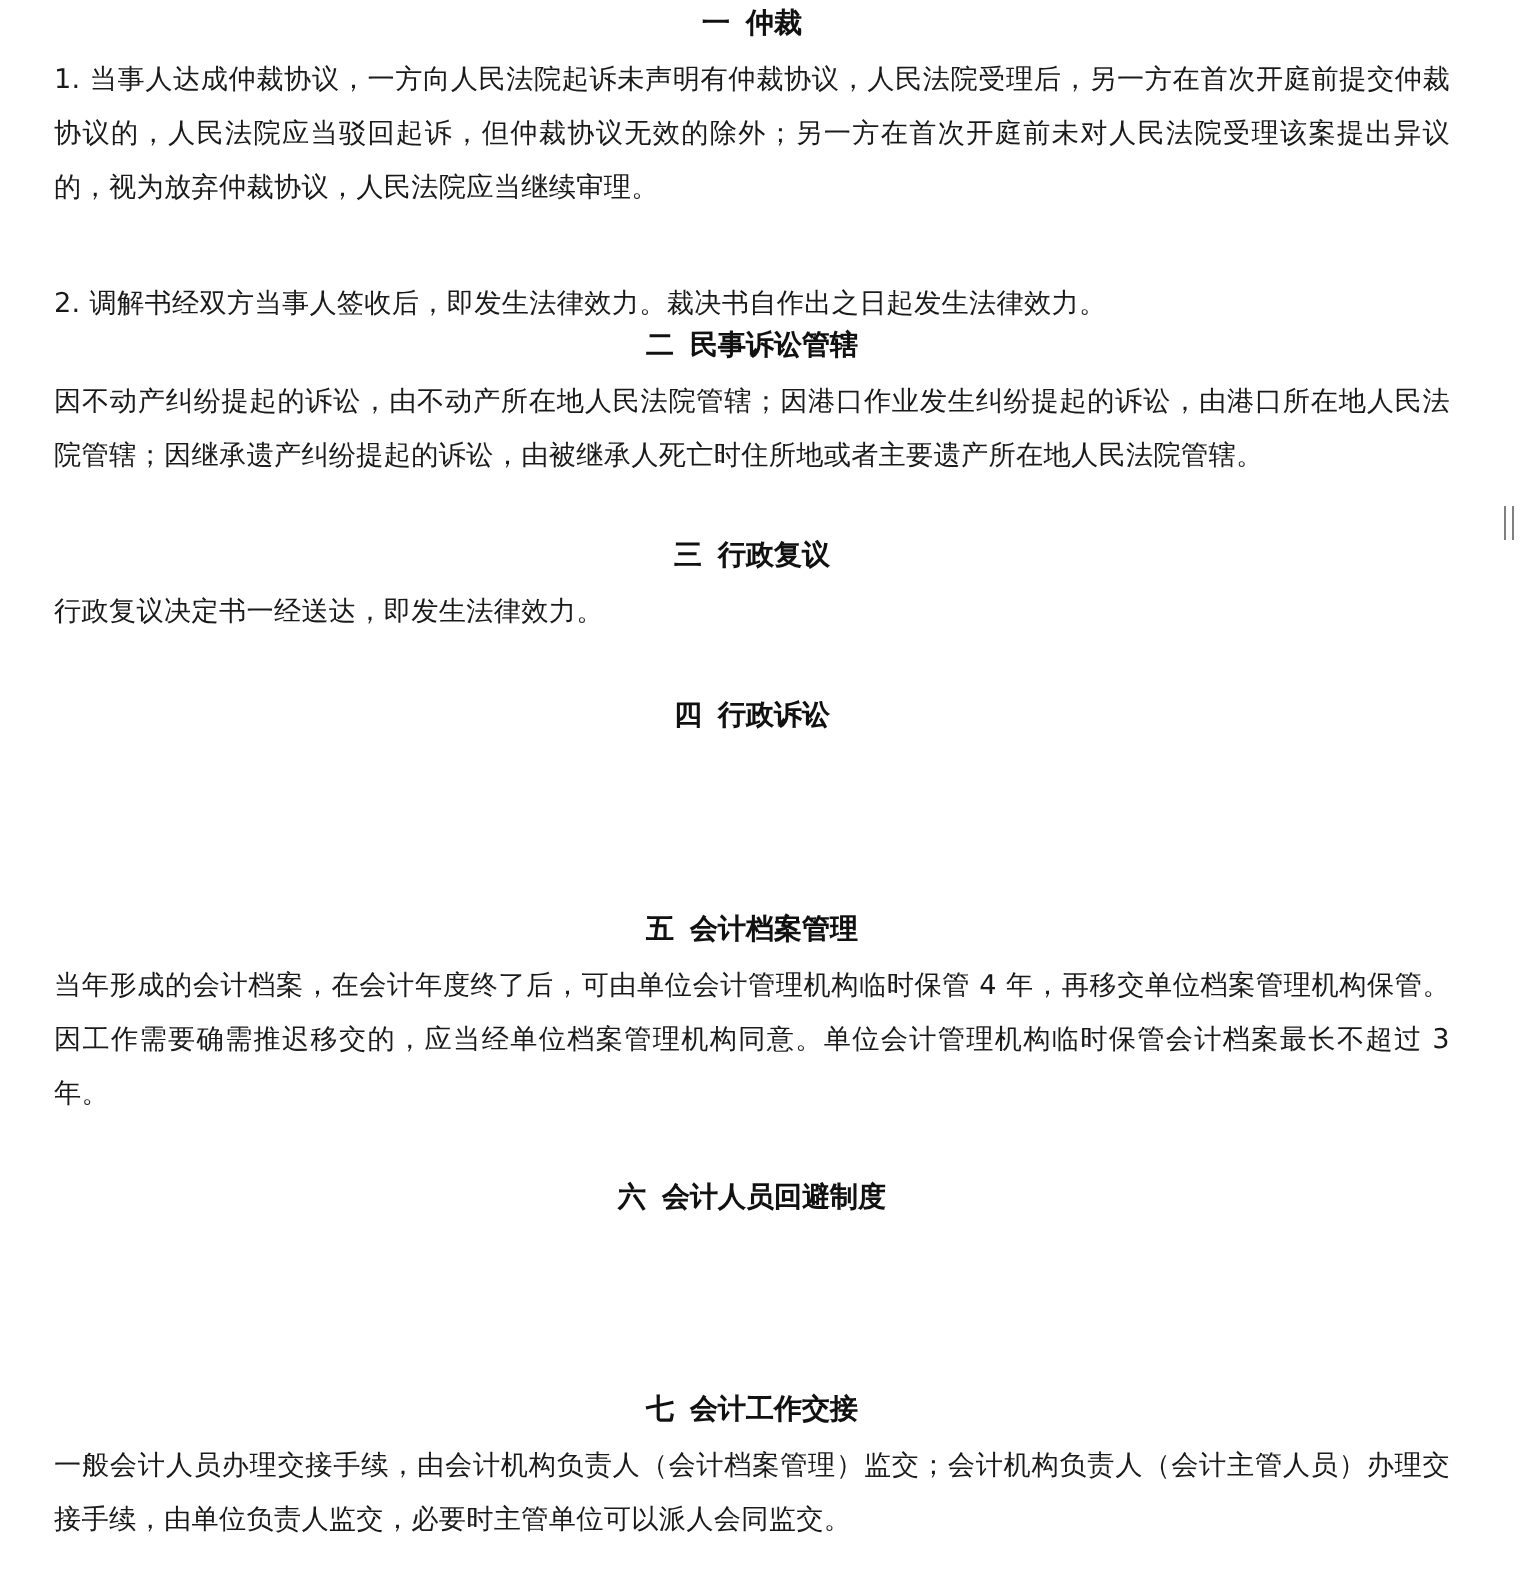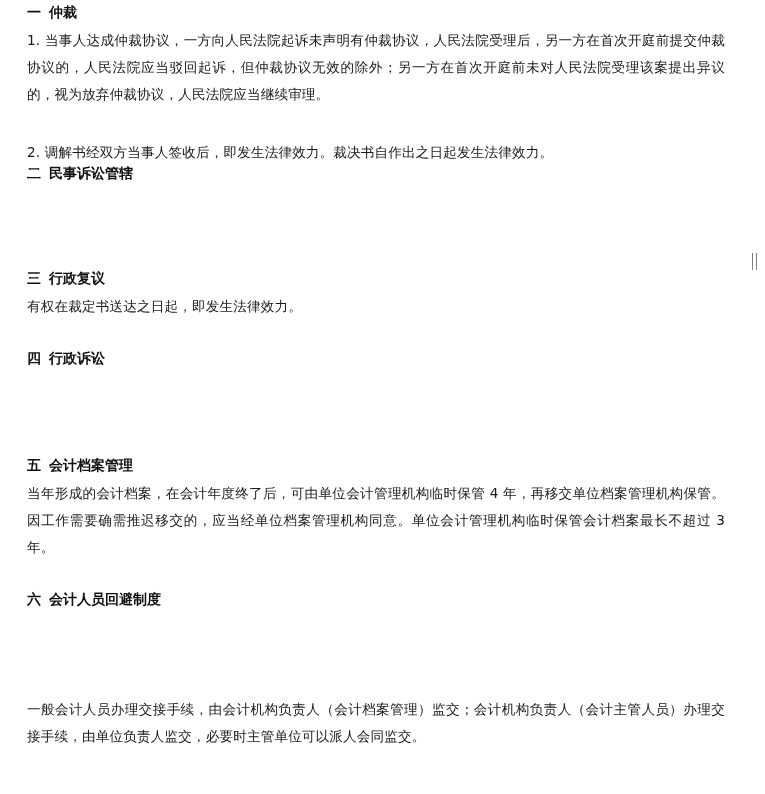--- a/index.html
+++ b/index.html
@@ -1,20 +1,20 @@
 <!DOCTYPE html>
 <html><head>
 <meta charset="utf-8">
 <style>
   html, body { margin:0; padding:0; background:#ffffff; }
   body { width:765px; height:794px; position:relative; overflow:hidden;
          font-family:"DejaVu Sans","Liberation Sans",sans-serif; color:#1a1a1a; }
   .doc { position:absolute; left:27px; top:0; width:698px; }
   .section { position:absolute; left:0; width:698px; }
-  .heading { font-size:14px; font-weight:bold; line-height:24px; height:24px; color:#111; white-space:nowrap; }
+  .heading { font-size:14px; font-weight:bold; line-height:24px; height:24px; color:#111; white-space:nowrap;text-align:center; }
   .heading .num { margin-right:8px; }
   .para { font-size:13.6px; line-height:26.8px; text-align:justify; text-align-last:left; letter-spacing:0.15px;margin-top:32px; }
   .marker { position:absolute; left:752px; top:253px; width:5px; height:17px; }
   .marker span { position:absolute; top:0; width:1px; height:17px; background:#808080; }
 </style>
 </head>
 <body>
 
 <div class="doc">
 
@@ -23,27 +23,28 @@
       <span class="num">一</span><span>仲裁</span>
     </div>
     <div class="para" style="margin-top:3px;">1. 当事人达成仲裁协议，一方向人民法院起诉未声明有仲裁协议，人民法院受理后，另一方在首次开庭前提交仲裁协议的，人民法院应当驳回起诉，但仲裁协议无效的除外；另一方在首次开庭前未对人民法院受理该案提出异议的，视为放弃仲裁协议，人民法院应当继续审理。</div>
     <div class="para">2. 调解书经双方当事人签收后，即发生法律效力。裁决书自作出之日起发生法律效力。</div>
   </div>
 
   <div class="section" style="top:161px;">
     <div class="heading">
       <span class="num">二</span><span>民事诉讼管辖</span>
     </div>
+    <div class="para" style="margin-top:3px;">因不动产纠纷提起的诉讼，由不动产所在地人民法院管辖；因港口作业发生纠纷提起的诉讼，由港口所在地人民法院管辖；因继承遗产纠纷提起的诉讼，由被继承人死亡时住所地或者主要遗产所在地人民法院管辖。</div>
   </div>
 
   <div class="section" style="top:266px;">
     <div class="heading">
       <span class="num">三</span><span>行政复议</span>
     </div>
-    <div class="para" style="margin-top:3px;">有权在裁定书送达之日起，即发生法律效力。</div>
+    <div class="para" style="margin-top:3px;">行政复议决定书一经送达，即发生法律效力。</div>
   </div>
 
   <div class="section" style="top:346px;">
     <div class="heading">
       <span class="num">四</span><span>行政诉讼</span>
     </div>
   </div>
 
   <div class="section" style="top:453px;">
     <div class="heading">
@@ -52,20 +53,23 @@
     <div class="para" style="margin-top:3px;">当年形成的会计档案，在会计年度终了后，可由单位会计管理机构临时保管 4 年，再移交单位档案管理机构保管。因工作需要确需推迟移交的，应当经单位档案管理机构同意。单位会计管理机构临时保管会计档案最长不超过 3 年。</div>
   </div>
 
   <div class="section" style="top:587px;">
     <div class="heading">
       <span class="num">六</span><span>会计人员回避制度</span>
     </div>
   </div>
 
   <div class="section" style="top:693px;">
+    <div class="heading">
+      <span class="num">七</span><span>会计工作交接</span>
+    </div>
     <div class="para" style="margin-top:3px;">一般会计人员办理交接手续，由会计机构负责人（会计档案管理）监交；会计机构负责人（会计主管人员）办理交接手续，由单位负责人监交，必要时主管单位可以派人会同监交。</div>
   </div>
 
 </div>
 
 <div class="marker">
   <span style="left:0;"></span>
     <span style="left:4px;"></span>
 </div>
 

